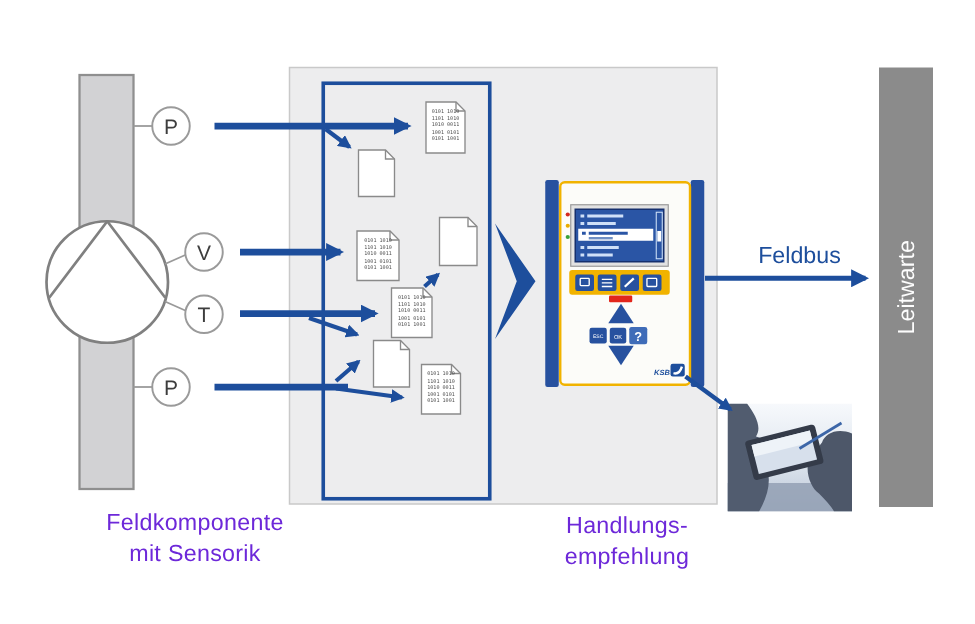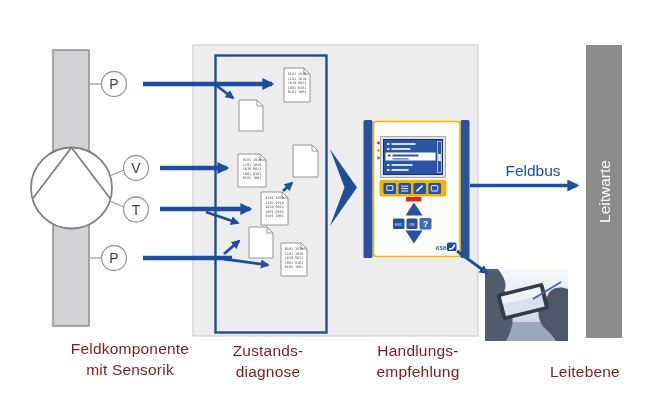--- a/index.html
+++ b/index.html
@@ -1,20 +1,20 @@
 <!DOCTYPE html>
 <html><head>
 <meta charset="utf-8">
 <style>
   html,body{margin:0;padding:0;background:#fff;}
   #stage{position:relative;width:650px;height:416px;background:#ffffff;overflow:hidden;
          font-family:"Liberation Sans",sans-serif;}
   #stage svg{position:absolute;left:0;top:0;}
   .lbl{position:absolute;text-align:center;font:15.5px/20.5px "Liberation Sans",sans-serif;
-       color:#7f1d1d;white-space:pre-line;letter-spacing:.2px;}
+       color:#6d28d9;white-space:pre-line;letter-spacing:.2px;}
   .binary{position:absolute;font:3.4px/4.6px "DejaVu Sans Mono",monospace;color:#4f4f4f;
           text-align:center;white-space:pre-line;overflow:hidden;letter-spacing:0;}
   svg text{font-family:"Liberation Sans",sans-serif;}
 </style>
 </head>
 <body>
 
 <div id="stage">
 <svg width="650" height="416" viewBox="0 0 650 416">
   <defs>
@@ -211,18 +211,15 @@
 1001 0101
 0101 1001</div>
 <div class="binary" style="left:282px;top:247px;width:24px;height:25px;">0101 1010
 1101 1010
 1010 0011
 1001 0101
 0101 1001</div>
 
 <div class="lbl" style="left:30px;top:339px;width:200px;">Feldkomponente
 mit Sensorik</div>
-<div class="lbl" style="left:213px;top:341px;width:110px;">Zustands-
-diagnose</div>
 <div class="lbl" style="left:343px;top:341px;width:150px;text-align:center;">Handlungs-
 empfehlung</div>
-<div class="lbl" style="left:530px;top:362px;width:110px;">Leitebene</div>
 </div>
 
 </body></html>

